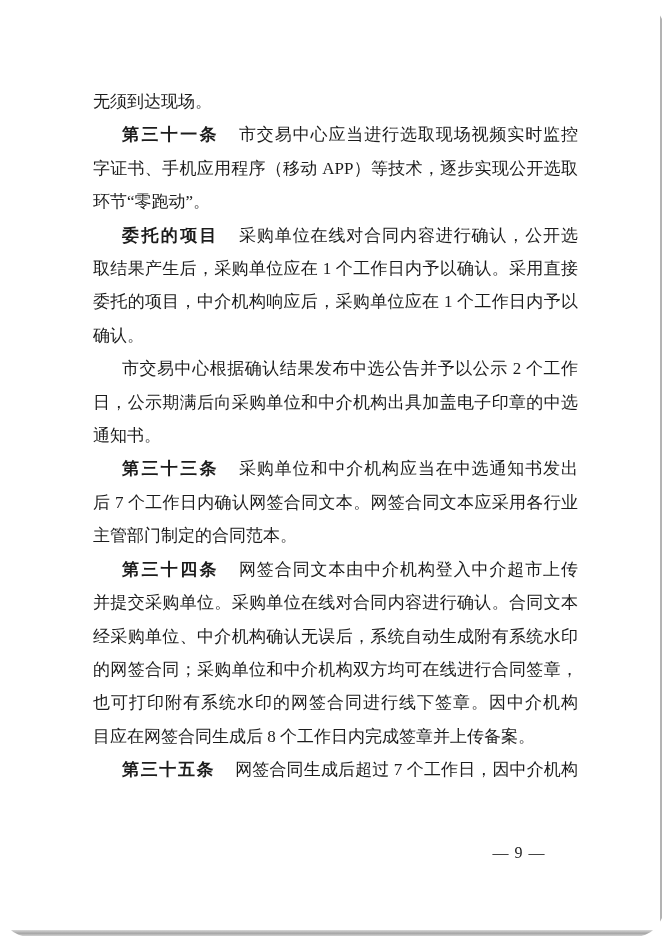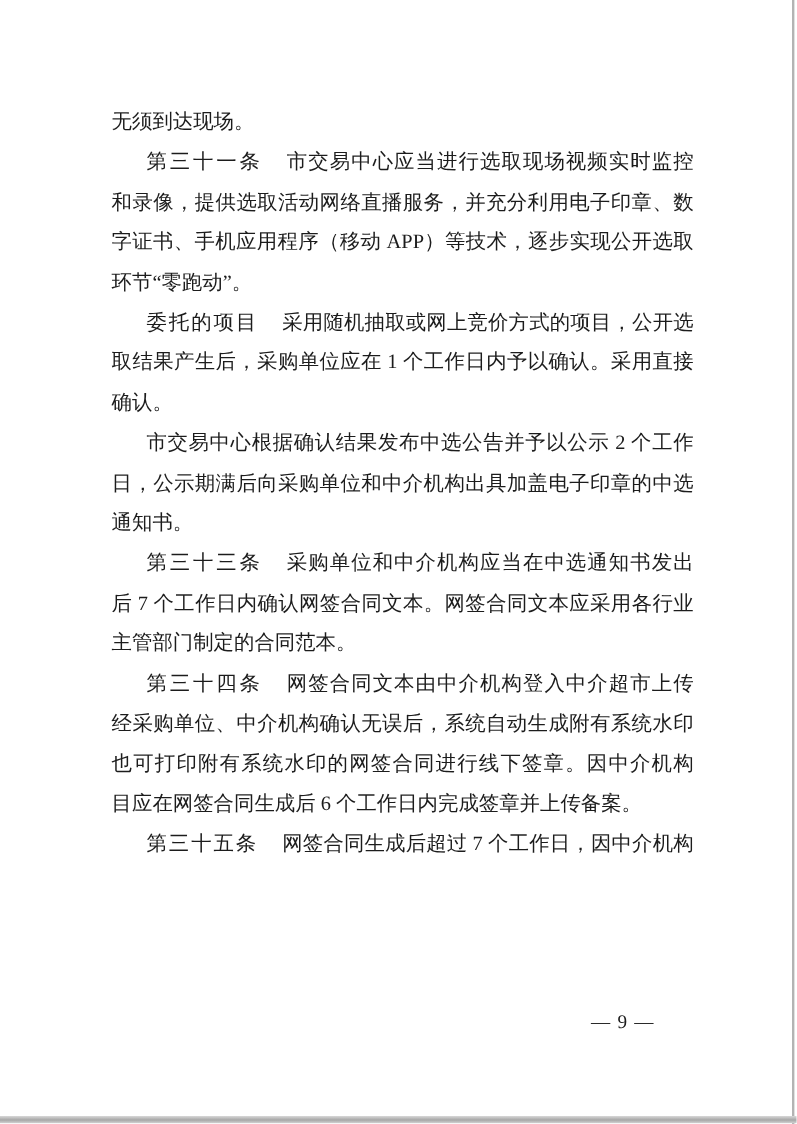--- a/index.html
+++ b/index.html
@@ -8,20 +8,21 @@
     background: #ffffff;
     font-family: "Liberation Serif", "DejaVu Serif", serif;
   }
   .page {
     position: relative;
     width: 664px;
     height: 937px;
     background: #ffffff;
     overflow: hidden;
     color: #1c1c1c;
+    border-radius: 30px;
   }
   .text-block {
     position: absolute;
     left: 93px;
     top: 85px;
     width: 485px;
   }
   .line {
     line-height: 33.4px;
     font-size: 17px;
@@ -31,21 +32,21 @@
   .line.fill {
     white-space: normal;
     text-align: justify;
     text-align-last: justify;
     text-justify: inter-character;
   }
   .line.indent {
     padding-left: 29px;
   }
   .art-head {
-    font-weight: 400;
+    font-weight: 700;
     margin-right: 20px;
     letter-spacing: 1.5px;
   }
   .footer {
     position: absolute;
     top: 843px;
     left: 478px;
     width: 82px;
     text-align: center;
     font-size: 16px;
@@ -70,34 +71,36 @@
     background: linear-gradient(to bottom, #d8d8d8 0%, #a6a6a6 55%, #d2d2d2 100%);
   }
 </style>
 </head>
 <body>
 
 <div class="page">
   <main class="text-block" id="text-block">
       <div class="line"><span>无须到达现场。</span></div>
       <div class="line indent fill"><span class="art-head">第三十一条</span><span>市交易中心应当进行选取现场视频实时监控</span></div>
-      <div class="line fill"><span>和录像，提供选取活动网络直播服务，并充分利用电子印章、数</span></div>
       <div class="line fill"><span>字证书、手机应用程序（移动 APP）等技术，逐步实现公开选取</span></div>
       <div class="line"><span>环节“零跑动”。</span></div>
-      <div class="line indent fill"><span class="art-head">委托的项目</span><span>采用随机抽取或网上竞价方式的项目，公开选</span></div>
+      <div class="line indent fill"><span class="art-head">委托的项目</span><span>采购单位在线对合同内容进行确认，公开选</span></div>
       <div class="line fill"><span>取结果产生后，采购单位应在 1 个工作日内予以确认。采用直接</span></div>
+      <div class="line fill"><span>委托的项目，中介机构响应后，采购单位应在 1 个工作日内予以</span></div>
       <div class="line"><span>确认。</span></div>
       <div class="line indent fill"><span>市交易中心根据确认结果发布中选公告并予以公示 2 个工作</span></div>
       <div class="line fill"><span>日，公示期满后向采购单位和中介机构出具加盖电子印章的中选</span></div>
       <div class="line"><span>通知书。</span></div>
       <div class="line indent fill"><span class="art-head">第三十三条</span><span>采购单位和中介机构应当在中选通知书发出</span></div>
       <div class="line fill"><span>后 7 个工作日内确认网签合同文本。网签合同文本应采用各行业</span></div>
       <div class="line"><span>主管部门制定的合同范本。</span></div>
       <div class="line indent fill"><span class="art-head">第三十四条</span><span>网签合同文本由中介机构登入中介超市上传</span></div>
+      <div class="line fill"><span>并提交采购单位。采购单位在线对合同内容进行确认。合同文本</span></div>
       <div class="line fill"><span>经采购单位、中介机构确认无误后，系统自动生成附有系统水印</span></div>
+      <div class="line fill"><span>的网签合同；采购单位和中介机构双方均可在线进行合同签章，</span></div>
       <div class="line fill"><span>也可打印附有系统水印的网签合同进行线下签章。因中介机构</span></div>
-      <div class="line"><span>目应在网签合同生成后 6 个工作日内完成签章并上传备案。</span></div>
+      <div class="line"><span>目应在网签合同生成后 8 个工作日内完成签章并上传备案。</span></div>
       <div class="line indent fill"><span class="art-head">第三十五条</span><span>网签合同生成后超过 7 个工作日，因中介机构</span></div>
     </main>
   <div class="footer">— 9 —</div>
   <div class="edge-right"></div>
   <div class="edge-bottom"></div>
 </div>
 
 </body></html>

